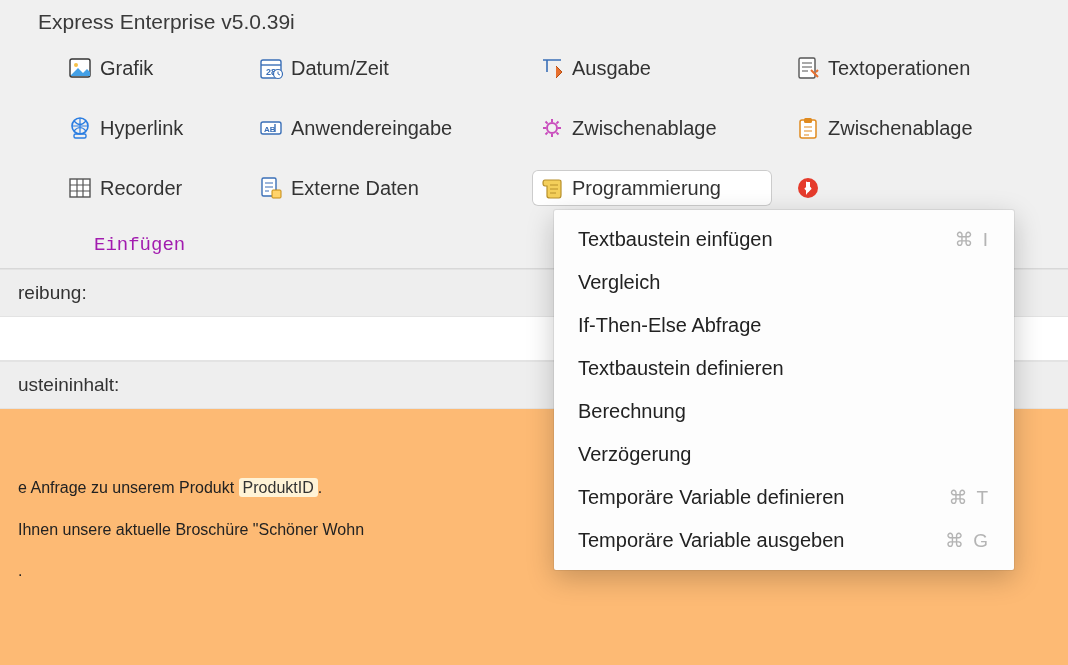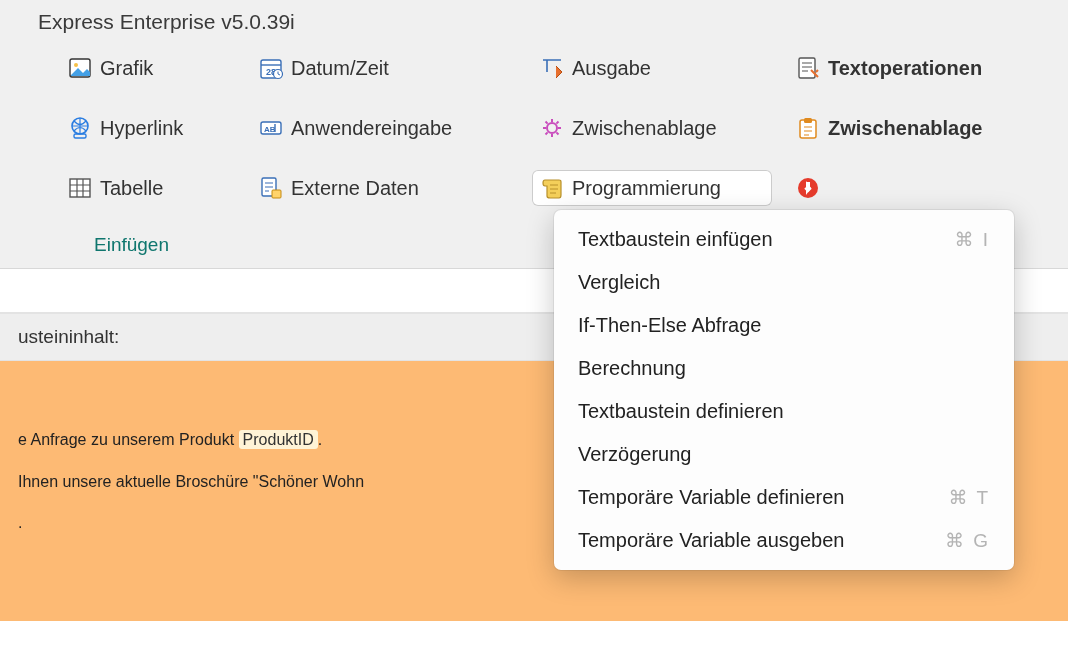--- a/index.html
+++ b/index.html
@@ -32,43 +32,44 @@
       border-bottom: 1px solid #d8d8d8;
     }
     .ribbon-col {
       display: flex;
       flex-direction: column;
       gap: 24px;
     }
     .col0 { width: 175px; }
     .col1 { width: 265px; }
     .col2 { width: 240px; }
-    .col3 { width: 230px; font-weight: bold; }
+    .col3 { width: 230px; }
     .ribbon-item {
       display: flex;
       align-items: center;
       gap: 8px;
       padding: 6px 8px;
       border-radius: 6px;
       color: #333;
       font-size: 20px;
       cursor: pointer;
       white-space: nowrap;
     }
     .ribbon-item.selected {
       background: #fff;
       box-shadow: inset 0 0 0 1px #ccc;
       border-radius: 6px;
       align-items: center;
     }
     .ribbon-item.disabled { color: #a7a7a7; }
     .ribbon-group-label {
       font-size: 19px;
-      color: #0f766e;
+      color: #a21caf;
       padding: 4px 0 8px 34px;
+      font-family: Liberation Mono, monospace;
     }
     .ico {
       width: 24px; height: 24px;
       display: inline-flex; align-items: center; justify-content: center;
       flex-shrink: 0;
     }
     .section-label {
       background: #eeeeee;
       border-top: 1px solid #e3e3e3;
       border-bottom: 1px solid #e3e3e3;
@@ -95,21 +96,21 @@
       padding: 1px 4px;
       border-radius: 3px;
       color: #333;
     }
     .dropdown {
       position: absolute;
       top: 210px;
       left: 554px;
       width: 460px;
       background: #fdfdfd;
-      border-radius: 7px;
+      border-radius: 2px;
       box-shadow: 0 8px 28px rgba(0,0,0,0.22), 0 0 0 1px rgba(0,0,0,0.06);
       padding: 8px 0;
       z-index: 100;
     }
     .dropdown-item {
       display: flex;
       justify-content: space-between;
       align-items: center;
       padding: 10px 24px;
       font-size: 20px;
@@ -153,21 +154,21 @@
         </span>
         <span>Hyperlink</span>
       </div>
       <div class="ribbon-item">
         <span class="ico">
           <svg viewBox="0 0 24 24">
               <rect x="2" y="3" width="20" height="18" fill="#fff" stroke="#555" stroke-width="1.4"></rect>
               <path d="M2 9 H22 M2 15 H22 M9 3 V21 M15 3 V21" stroke="#555" stroke-width="1.2"></path>
             </svg>
         </span>
-        <span>Tabelle</span>
+        <span>Recorder</span>
       </div>
       <div class="ribbon-group-label">Einfügen</div>
     </div>
 
     <div class="ribbon-col col1">
       <div class="ribbon-item">
         <span class="ico">
           <svg viewBox="0 0 24 24">
               <rect x="2" y="4" width="20" height="18" rx="2" fill="#fff" stroke="#3a6fb7" stroke-width="1.4"></rect>
               <path d="M2 9 H22" stroke="#3a6fb7" stroke-width="1.4"></path>
@@ -258,20 +259,21 @@
           <svg viewBox="0 0 24 24">
               <circle cx="12" cy="12" r="10" fill="#e53b2c"></circle>
               <path d="M11 6 L11 14 L9 12 M13 6 L13 14 L15 12" stroke="#fff" stroke-width="2" fill="none"></path>
               <path d="M10 5 L15 12 L10 19" fill="#fff"></path>
             </svg>
         </span>
       </div>
     </div>
   </div>
 
+  <div class="section-label">reibung:</div>
   <div class="input-row"></div>
   <div class="section-label">usteininhalt:</div>
 
   <div class="content">
     <div style="height:40px"></div>
     <div>
       <span>e Anfrage zu unserem Produkt </span>
       <span class="token">ProduktID</span><span>.</span>
     </div>
     <div>
@@ -291,25 +293,25 @@
   </div>
   <div class="dropdown-item">
     <span>Vergleich</span>
     <span class="shortcut"></span>
   </div>
   <div class="dropdown-item">
     <span>If-Then-Else Abfrage</span>
     <span class="shortcut"></span>
   </div>
   <div class="dropdown-item">
+    <span>Textbaustein definieren</span>
+    <span class="shortcut"></span>
+  </div>
+  <div class="dropdown-item">
     <span>Berechnung</span>
-    <span class="shortcut"></span>
-  </div>
-  <div class="dropdown-item">
-    <span>Textbaustein definieren</span>
     <span class="shortcut"></span>
   </div>
   <div class="dropdown-item">
     <span>Verzögerung</span>
     <span class="shortcut"></span>
   </div>
   <div class="dropdown-item">
     <span>Temporäre Variable definieren</span>
     <span class="shortcut">⌘ T</span>
   </div>

